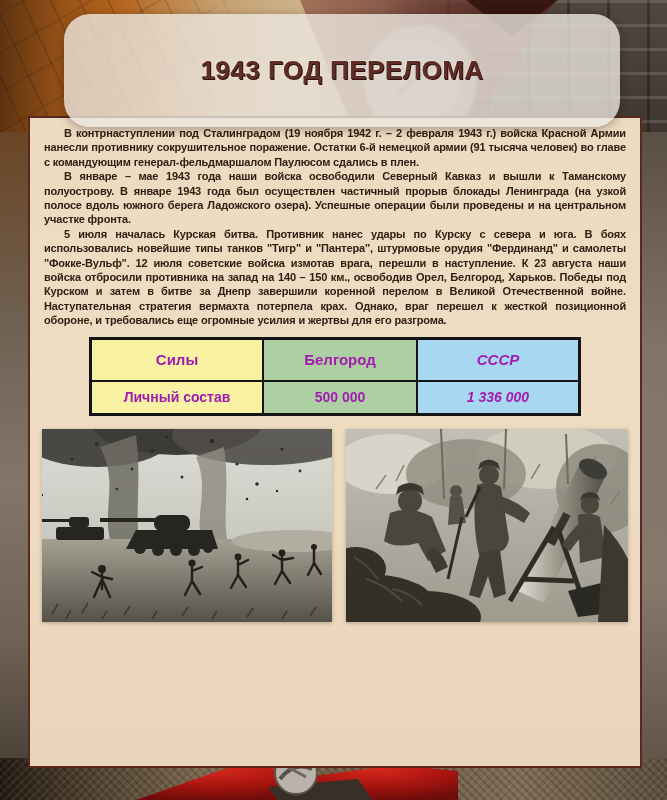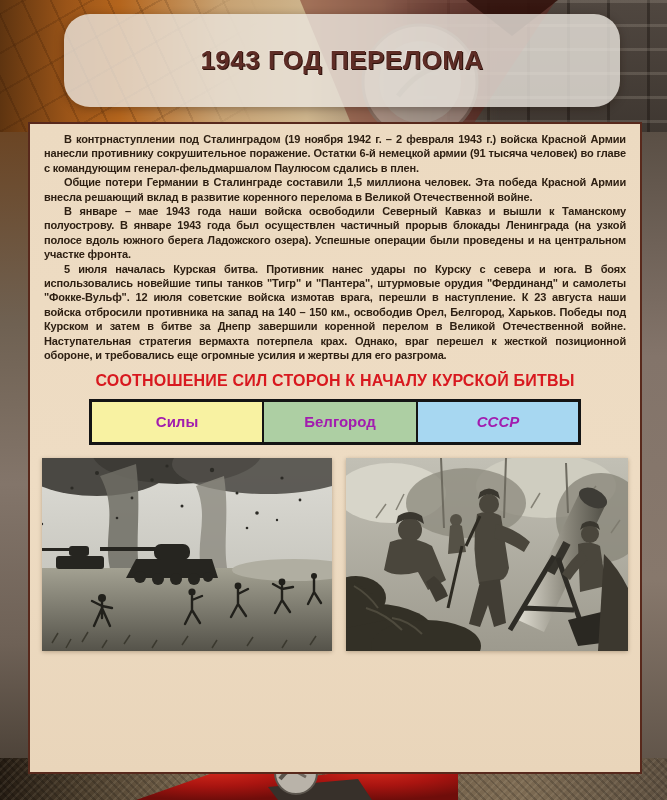--- a/index.html
+++ b/index.html
@@ -29,32 +29,32 @@
     background:linear-gradient(180deg,#6b4524 0%,#6f6152 30%,#83756a 55%,#6e6156 80%,#4a4036 100%);}
   .bg-right{right:0;top:132px;width:27px;height:640px;
     background:linear-gradient(180deg,#5a4f45 0%,#83746a 35%,#87786c 70%,#5f5348 100%);}
   .bg-bottom{left:0;bottom:0;width:667px;height:42px;
     background:
       repeating-linear-gradient(45deg,rgba(0,0,0,.16) 0 2px,transparent 2px 6px),
       repeating-linear-gradient(-45deg,rgba(255,240,210,.07) 0 2px,transparent 2px 6px),
       linear-gradient(90deg,#241b12 0%,#4a3d2c 12%,#7a6850 30%,#6f5d47 55%,#7d6b53 78%,#5e5040 100%);}
 
   
-  #title-banner{left:64px;top:14px;width:556px;height:93px;border-radius:26px;
+  #title-banner{left:64px;top:14px;width:556px;height:113px;border-radius:26px;
     background:rgba(235,230,222,.8);box-shadow:0 2px 10px rgba(30,15,5,.35);
     display:flex;flex-direction:column;align-items:center;justify-content:center;z-index:5;}
   .title-line{color:#5e2d26;font-weight:bold;letter-spacing:.5px;line-height:1.12;
     text-shadow:1px 1px 0 #2f140e, -1px -1px 0 rgba(255,255,255,.28);white-space:nowrap;}
   .title-line.l1{font-size:26px;}
   .title-line.l2{font-size:27px;}
 
   
   #panel{left:28px;top:116px;width:614px;height:652px;box-sizing:border-box;
     background:linear-gradient(180deg,#ecdac1 0%,#eedcc3 55%,#e9d5ba 100%);
-    border:2px solid #58291c;z-index:3;padding:8px 12px 0 12px;margin-top:6px;}
+    border:2px solid #58291c;z-index:3;padding:8px 12px 0 12px;}
   #article{padding:0 2px;}
   #article p{margin:0;text-align:justify;text-indent:20px;
     font-size:11px;font-weight:bold;line-height:1.31;color:#2e2013;letter-spacing:-0.15px;}
   #section-heading{margin:9px 0 0 0;text-align:center;font-size:16px;font-weight:bold;
     color:#d8191f;letter-spacing:.2px;}
 
   
   #forces-table{border-collapse:collapse;margin:9px auto 0 auto;
     border:3px solid #141414;}
   #forces-table th,#forces-table td{border:2px solid #141414;text-align:center;
@@ -108,36 +108,39 @@
 </div>
 
 <div id="title-banner" class="abs">
   <div class="title-line l1">1943 ГОД ПЕРЕЛОМА</div>
 </div>
 
 <div id="panel" class="abs">
 
   <div id="article">
     <p>В контрнаступлении под Сталинградом (19 ноября 1942 г. – 2 февраля 1943 г.) войска Красной Армии нанесли противнику сокрушительное поражение. Остатки 6-й немецкой армии (91 тысяча человек) во главе с командующим генерал-фельдмаршалом Паулюсом сдались в плен.</p>
-    <p>Общие потери Германии в Сталинграде составили 1,5 миллиона человек. Эта победа Красной Армии внесла решающий вклад в развитие коренного перелома в Великой Отечественной войне.</p>
     <p>В январе – мае 1943 года наши войска освободили Северный Кавказ и вышли к Таманскому полуострову. В январе 1943 года был осуществлен частичный прорыв блокады Ленинграда (на узкой полосе вдоль южного берега Ладожского озера). Успешные операции были проведены и на центральном участке фронта.</p>
     <p>5 июля началась Курская битва. Противник нанес удары по Курску с севера и юга. В боях использовались новейшие типы танков "Тигр" и "Пантера", штурмовые орудия "Фердинанд" и самолеты "Фокке-Вульф". 12 июля советские войска измотав врага, перешли в наступление. К 23 августа наши войска отбросили противника на запад на 140 – 150 км., освободив Орел, Белгород, Харьков. Победы под Курском и затем в битве за Днепр завершили коренной перелом в Великой Отечественной войне. Наступательная стратегия вермахта потерпела крах. Однако, враг перешел к жесткой позиционной обороне, и требовались еще огромные усилия и жертвы для его разгрома.</p>
   </div>
 
-  <h2 id="section-heading">СООТНОШЕНИЕ СИЛ СТОРОН К НАЧАЛУ КУРСКОЙ БИТВЫ</h2>
 
   <table id="forces-table">
     <thead>
       <tr>
         <th class="col-forces">Силы</th>
         <th class="col-germany">Белгород</th>
         <th class="col-ussr">СССР</th>
       </tr>
     </thead>
     <tbody>
+      <tr>
+        <td class="col-forces">Личный состав</td>
+        <td class="col-germany">500 000</td>
+        <td class="col-ussr">1 336 000</td>
+      </tr>
     </tbody>
   </table>
 
   <div id="photos">
 
     <svg class="photo" width="290" height="193" viewBox="0 0 290 193">
       <defs>
         <linearGradient id="p1sky" x1="0" y1="0" x2="0" y2="1">
           <stop offset="0%" stop-color="#dddcd6"></stop>
             <stop offset="100%" stop-color="#c9c8c0"></stop>

